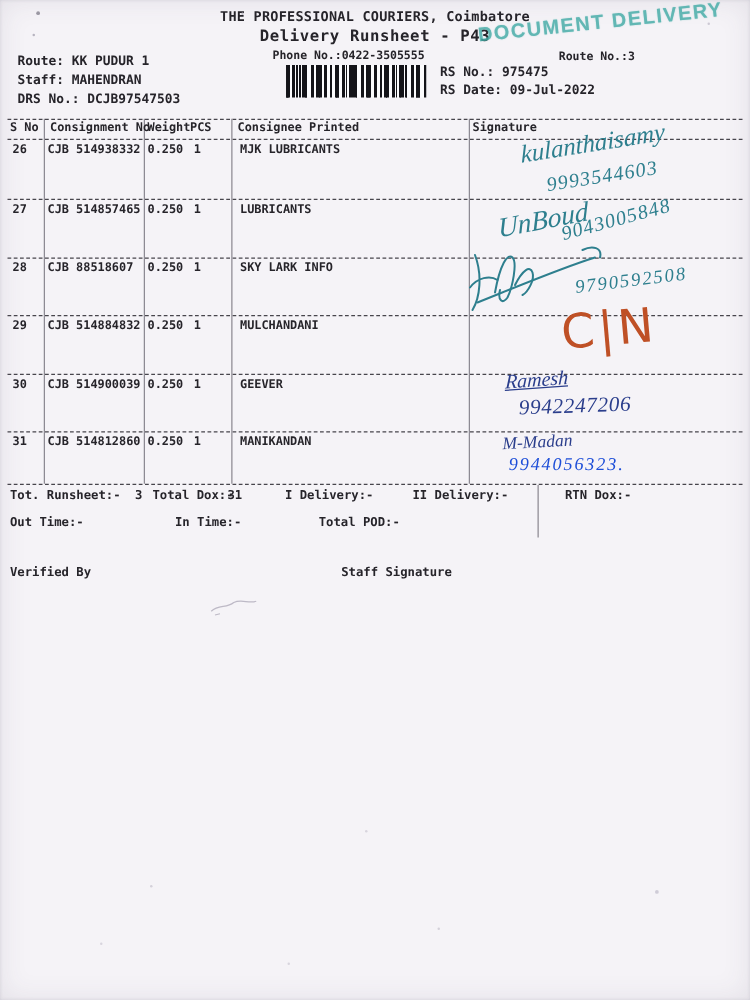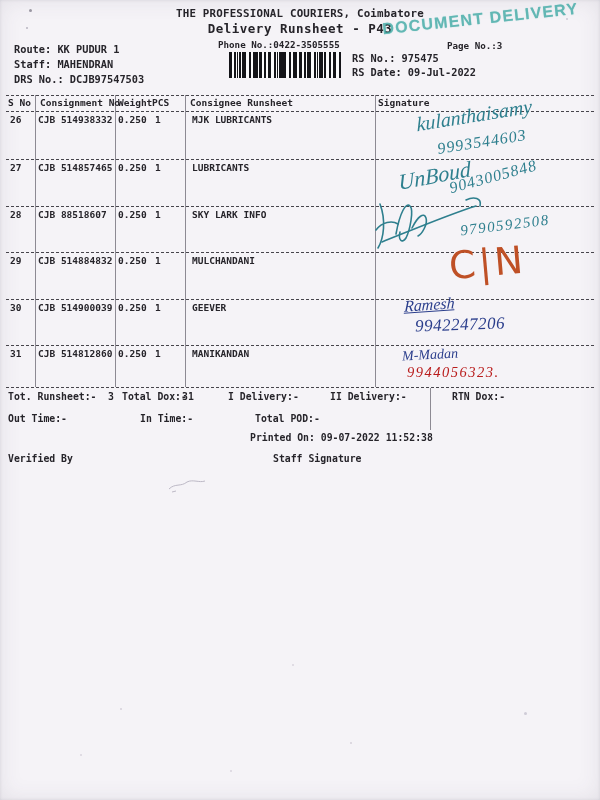--- a/index.html
+++ b/index.html
@@ -46,42 +46,42 @@
   .sig26n{left:416px;top:104px;font-size:20px;color:#2e7f8e;transform:rotate(-9deg) skewX(-6deg);}
   .sig26p{left:437px;top:133px;font-size:16px;color:#2e7f8e;transform:rotate(-9deg);letter-spacing:1px;}
   .sig27n{left:398px;top:163px;font-size:22px;color:#2e7f8e;transform:rotate(-11deg) skewX(-8deg);}
   .sig27p{left:452px;top:179px;font-size:16px;color:#2e7f8e;transform:rotate(-15deg);transform-origin:0 100%;letter-spacing:1px;}
   .sig28s{position:absolute;left:372px;top:190px;z-index:5;}
   .sig28p{left:460px;top:217px;font-size:15px;color:#2e7f8e;transform:rotate(-7deg);letter-spacing:1.5px;}
   .sig29{left:449px;top:241px;font-size:38px;color:#bf5026;transform:rotate(-5deg);font-family:"DejaVu Sans",sans-serif;font-style:normal;letter-spacing:3px;}
   .sig30n{left:404px;top:296px;font-size:16px;color:#2b3e8c;text-decoration:underline;transform:rotate(-4deg) skewX(-6deg);}
   .sig30p{left:415px;top:315px;font-size:17px;color:#2b3e8c;transform:rotate(-2deg);letter-spacing:.5px;}
   .sig31n{left:402px;top:347px;font-size:14px;color:#2b3e8c;transform:rotate(-3deg);}
-  .sig31p{left:407px;top:364px;font-size:14.5px;color:#b91c1c;letter-spacing:1.5px;}
+  .sig31p{left:407px;top:364px;font-size:14.5px;color:#1d4ed8;letter-spacing:1.5px;}
   .tot{font-size:9.8px;top:391px;}
   .tl1{left:8px}.tv1{left:108px}.tl2{left:122px}.tv2{left:182px}.tl3{left:228px}.tl4{left:330px}.tl5{left:452px}
   .tm{font-size:9.8px;top:413px;}
   .ml1{left:8px}.ml2{left:140px}.ml3{left:255px}
   .en{font-size:9.8px;top:432px;}
   .e1{left:8px}.e2{left:250px}
   .vf{font-size:9.8px;top:453px;}
   .f1{left:8px}.f2{left:273px}
   .speck{position:absolute;border-radius:50%;}
   .faint{position:absolute;left:166px;top:476px;z-index:2;}
 </style>
 </head>
 <body>
 
 <div class="page">
 
   <div class="t company">THE PROFESSIONAL COURIERS, Coimbatore</div>
   <div class="t doctitle">Delivery Runsheet - P43</div>
   <div class="t phone">Phone No.:0422-3505555</div>
   <div class="stamp">DOCUMENT DELIVERY</div>
-  <div class="t pageno">Page No.:3</div>
+  <div class="t pageno">Route No.:3</div>
   <div class="t route">Route: KK PUDUR 1</div>
   <div class="t staff">Staff: MAHENDRAN</div>
   <div class="t drs">DRS No.: DCJB97547503</div>
   <div class="t rsno">RS No.: 975475</div>
   <div class="t rsdate">RS Date: 09-Jul-2022</div>
   <div class="barcode"></div>
 
   <div class="dash d1"></div>
   <div class="dash d2"></div>
   <div class="dash d3"></div>
@@ -93,21 +93,21 @@
   <div class="vl v1"></div>
   <div class="vl v2"></div>
   <div class="vl v3"></div>
   <div class="vl v4"></div>
   <div class="vshort"></div>
 
   <span class="th h1">S No</span>
   <span class="th h2">Consignment No</span>
   <span class="th h3">Weight</span>
   <span class="th h4">PCS</span>
-  <span class="th h5">Consignee Runsheet</span>
+  <span class="th h5">Consignee Printed</span>
   <span class="th h6">Signature</span>
 
   <div class="row r26">
     <span class="cell c1">26</span>
     <span class="cell c2">CJB 514938332</span>
     <span class="cell c3">0.250</span>
     <span class="cell c4">1</span>
     <span class="cell c5">MJK LUBRICANTS</span>
   </div>
   <div class="row r27">
@@ -169,21 +169,20 @@
   <span class="t tot tv1">3</span>
   <span class="t tot tl2">Total Dox:-</span>
   <span class="t tot tv2">31</span>
   <span class="t tot tl3">I Delivery:-</span>
   <span class="t tot tl4">II Delivery:-</span>
   <span class="t tot tl5">RTN Dox:-</span>
   <span class="t tm ml1">Out Time:-</span>
   <span class="t tm ml2">In Time:-</span>
   <span class="t tm ml3">Total POD:-</span>
 
-  <span class="t en e2">Printed On: 09-07-2022 11:52:38</span>
   <span class="t vf f1">Verified By</span>
   <span class="t vf f2">Staff Signature</span>
 
   <svg class="faint" width="42" height="18" viewBox="0 0 42 18">
     <path d="M3 13 C9 7 15 11 21 6 C27 3 33 7 39 5 M6 16 L10 15" fill="none" stroke="#bdb9c6" stroke-width="1"></path>
   </svg>
   <div class="speck" style="left:29px;top:9px;width:3px;height:3px;background:#9a97a2"></div>
   <div class="speck" style="left:26px;top:27px;width:2px;height:2px;background:#b7b4c0"></div>
   <div class="speck" style="left:193px;top:10px;width:2px;height:2px;background:#c5c2cc"></div>
   <div class="speck" style="left:566px;top:18px;width:2px;height:2px;background:#cdc9d4"></div>

